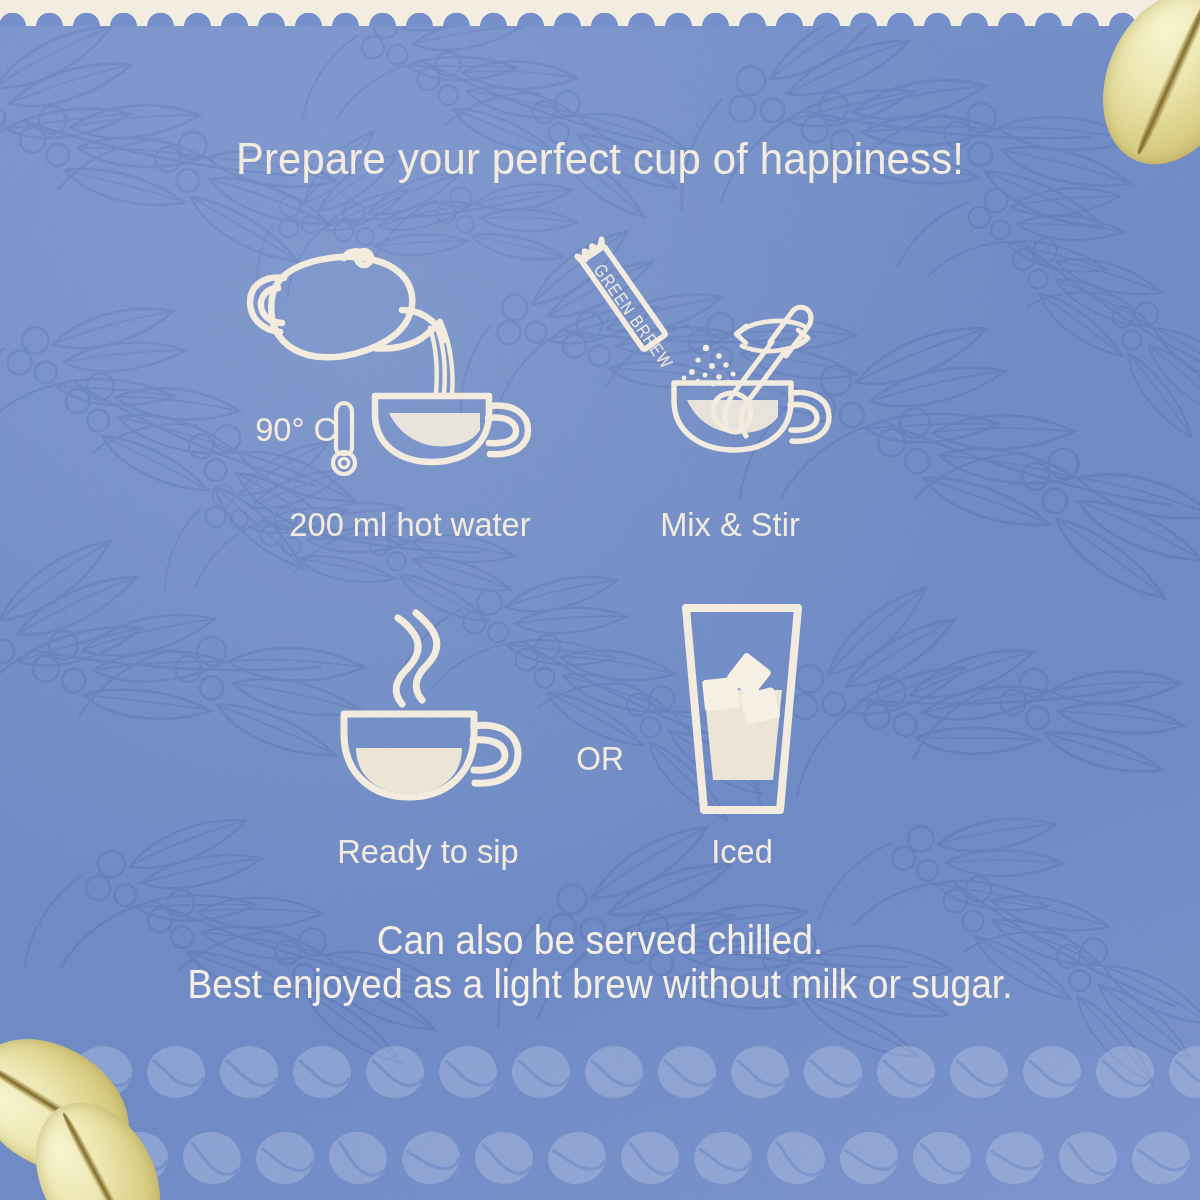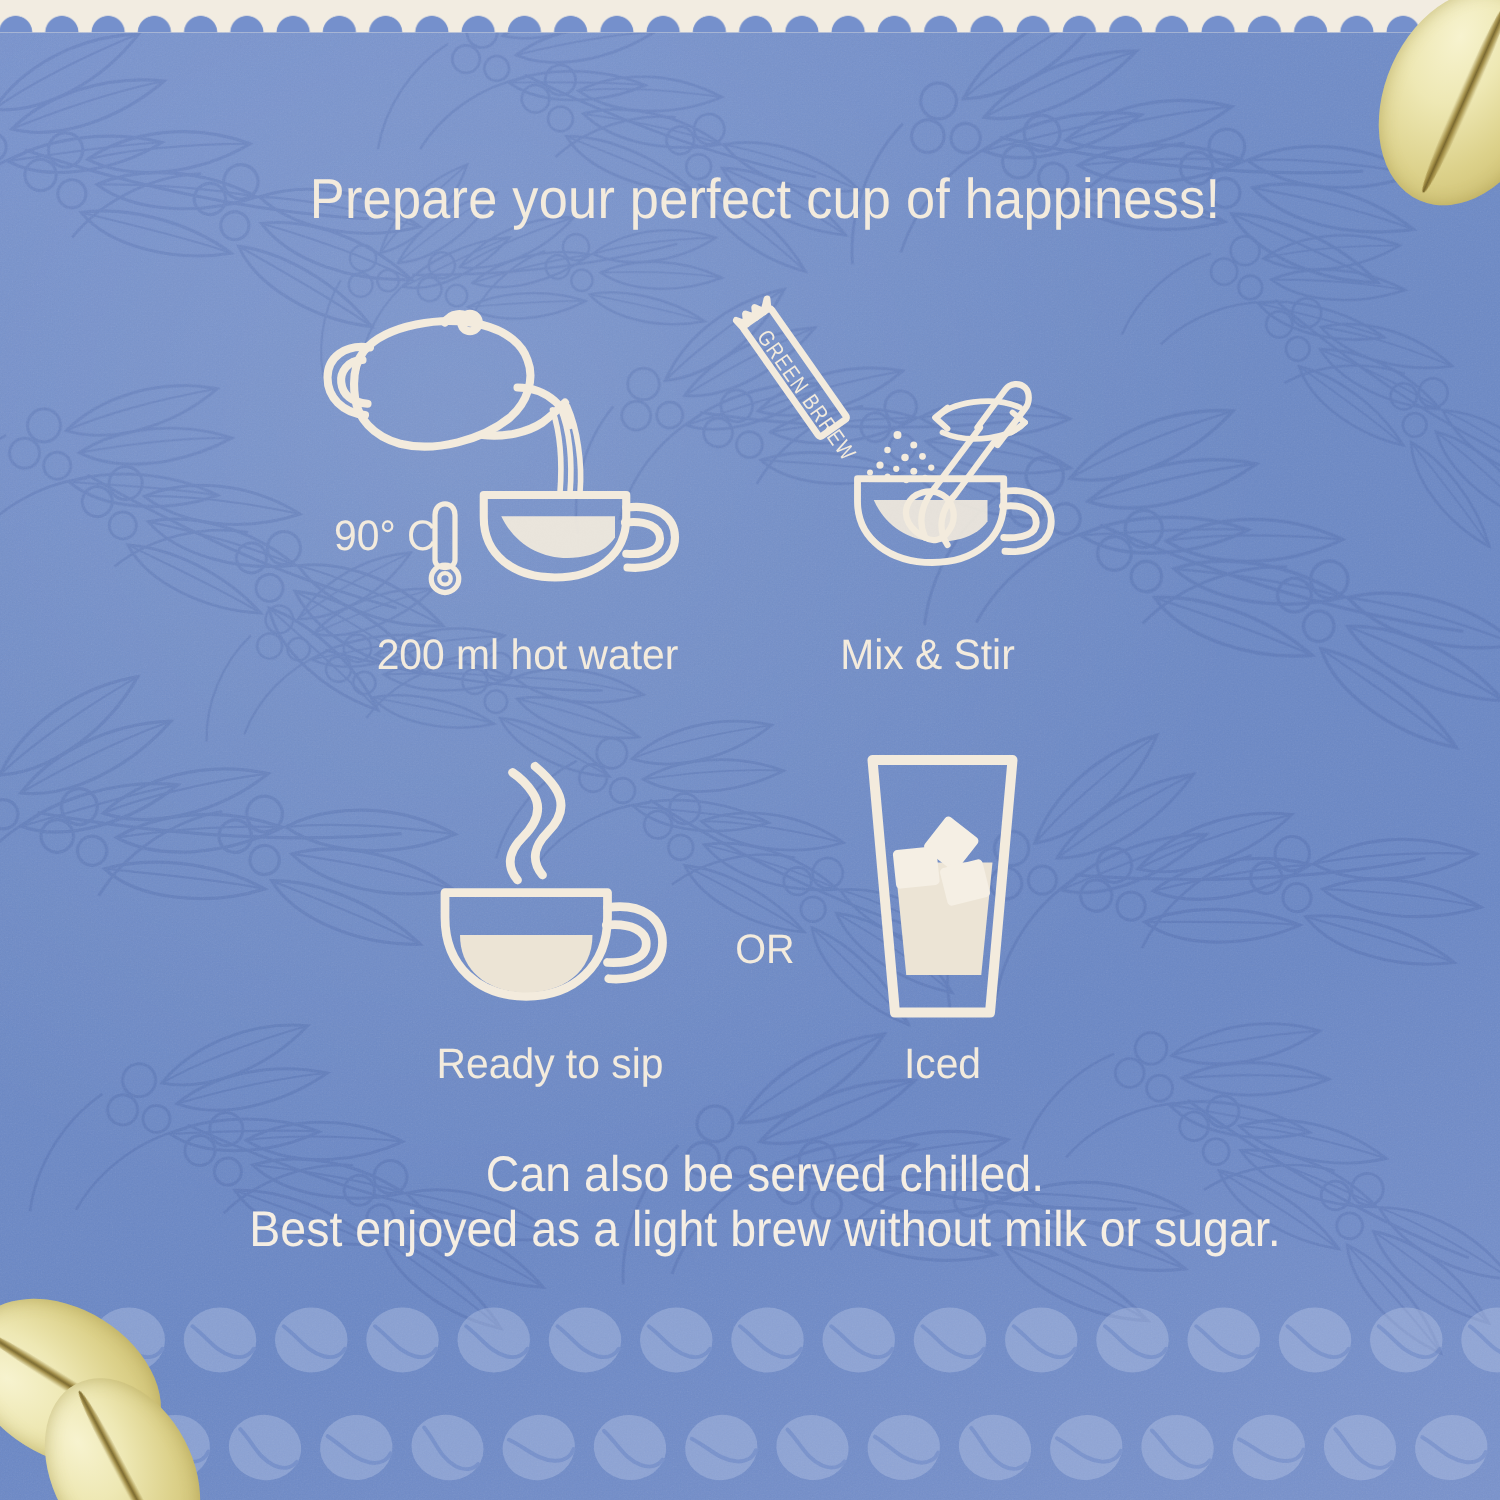--- a/index.html
+++ b/index.html
@@ -44,21 +44,21 @@
     opacity:.22;pointer-events:none;
   }
 
   
   #bean-band{
     position:absolute;left:0;bottom:0;width:1200px;height:170px;
     opacity:.30;
   }
 
   
-  #content{position:absolute;left:12px;top:0;width:1100px;height:1200px;}
+  #content{position:absolute;left:0;top:0;width:1100px;height:1200px;}
 
   .headline{
     position:absolute;left:0;top:133px;width:1200px;
     text-align:center;
     font-size:45px;
     letter-spacing:.2px;
     color:#f3ebdd;
     font-stretch:condensed;
     transform:scaleX(.93);
     white-space:nowrap;

